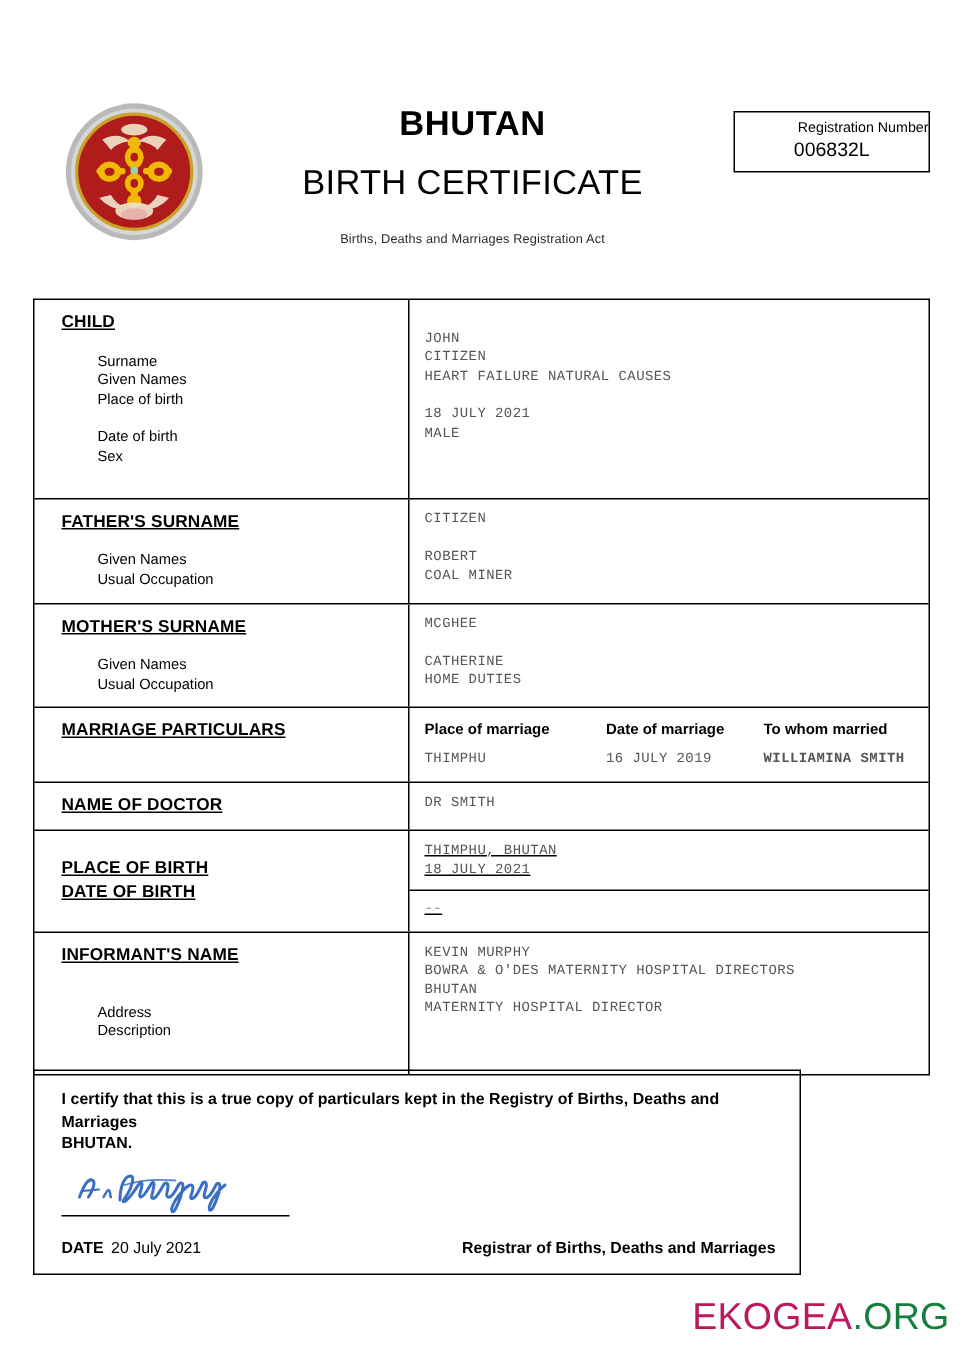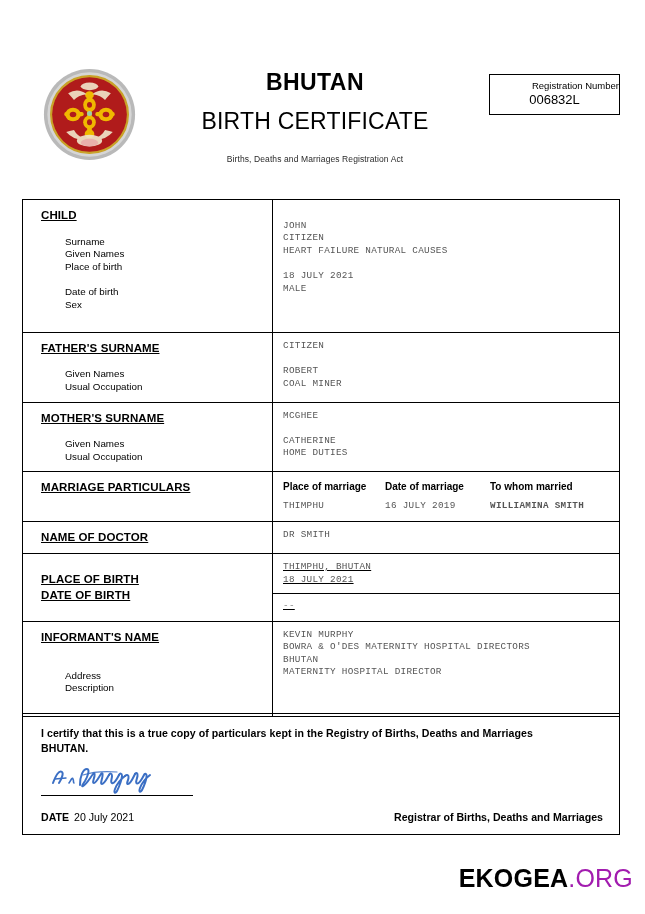--- a/index.html
+++ b/index.html
@@ -129,21 +129,21 @@
 
   
   .mp-head, .mp-vals {
     display: flex;
   }
   .mp-head > div {
     font-size: 10px;
     font-weight: bold;
     line-height: 15px;
   }
-  .mp-c1 { width: 102px; flex-shrink: 0; }
+  .mp-c1 { width: 121px; flex-shrink: 0; }
   .mp-c2 { width: 105px; flex-shrink: 0; }
   .mp-c3 { flex: 1; font-weight: bold; }
   .mp-vals { margin-top: 6px; }
 
   
   .split-right {
     flex: 1;
     display: flex;
     flex-direction: column;
     box-sizing: border-box;
@@ -166,21 +166,21 @@
     font-weight: bold;
     letter-spacing: 0.1px;
     padding-left: 18px;
     line-height: 16px;
   }
 
   
   #certify-box {
     position: absolute;
     left: 22px; top: 713px;
-    width: 598px;
+    width: 512px;
     border: 1.3px solid #000;
     box-sizing: border-box;
     padding: 12px 16px 10px 18px;
   }
   .certify-text {
     font-size: 10.6px;
     font-weight: bold;
     line-height: 14.5px;
     letter-spacing: 0.05px;
   }
@@ -225,22 +225,22 @@
   
   #watermark {
     position: absolute;
     right: 12px;
     top: 863px;
     font-size: 25px;
     letter-spacing: 0.2px;
     line-height: 30px;
     font-weight: normal;
   }
-  .wm-main { color: #000000; font-weight: bold; }
-  .wm-tld { color: #a21caf; }
+  .wm-main { color: #be185d; }
+  .wm-tld { color: #15803d; }
 </style>
 </head>
 <body>
 
 <div id="header">
 
   <div id="emblem">
     <svg viewBox="0 0 100 100" width="97" height="97">
       <circle cx="50" cy="50" r="47" fill="#b9b9b9"></circle>
       <circle cx="50" cy="50" r="43.5" fill="#d6d6d6"></circle>

